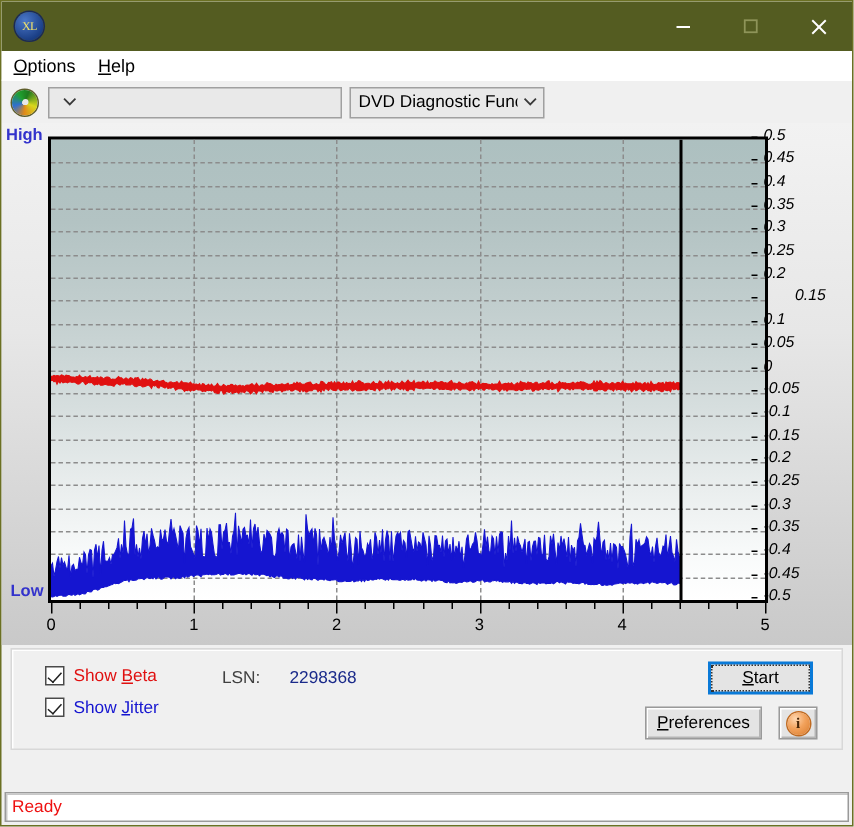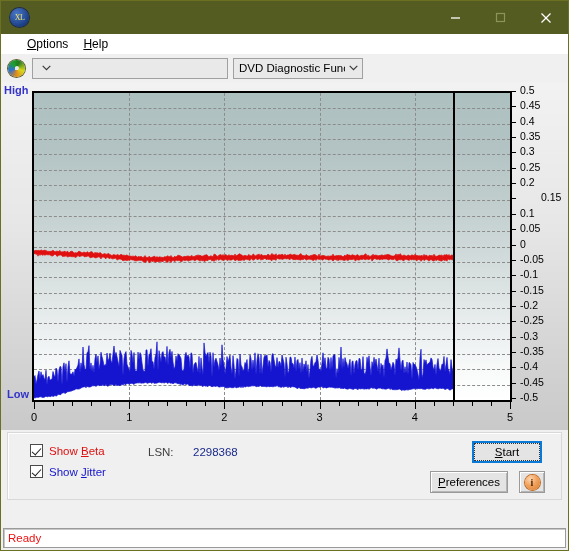--- a/index.html
+++ b/index.html
@@ -46,21 +46,21 @@
   }
   .wbtn.dim { color: #8e9459; }
   .wbtn svg { display: block; }
 
   
   #menubar {
     height: 20px;
     background: #ffffff;
     display: flex;
     align-items: center;
-    padding-left: 20px;
+    padding-left: 2px;
     border-bottom: 1px solid #ffffff;
   }
   .menu-item {
     font-size: 12px;
     color: #000000;
     padding: 1px 9px 1px 6px;
   }
   .menu-item u { text-decoration: underline; }
 
   
@@ -143,22 +143,22 @@
     position: absolute;
     font-size: 11px;
     color: #3333cc;
     font-weight: bold;
   }
   #lbl-high { left: 3px; top: 2px; }
   #lbl-low  { left: 6px; top: 306px; }
 
   #yaxis-right {
     position: absolute;
-    left: 515px; top: 0;
-    width: 52px; height: 330px;
+    left: 504px; top: 0;
+    width: 52px; height: 330px; font-style: italic;
   }
   .ytick {
     position: absolute;
     font-size: 10.5px;
     color: #000;
     white-space: nowrap;
   }
   .ytickmark {
     position: absolute;
     left: -4px;

